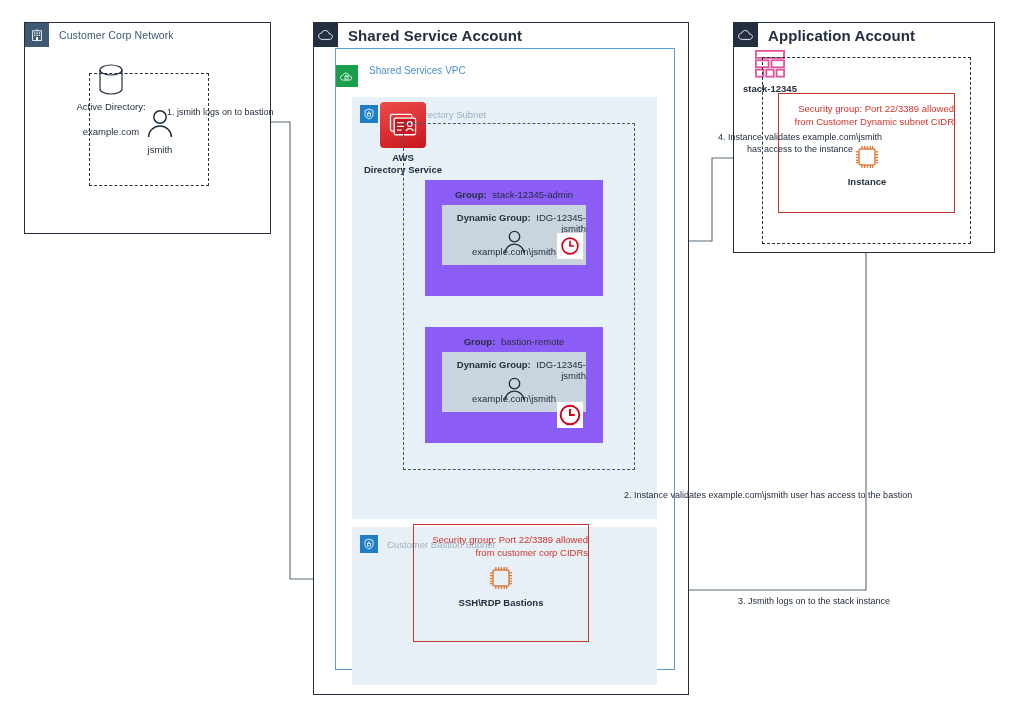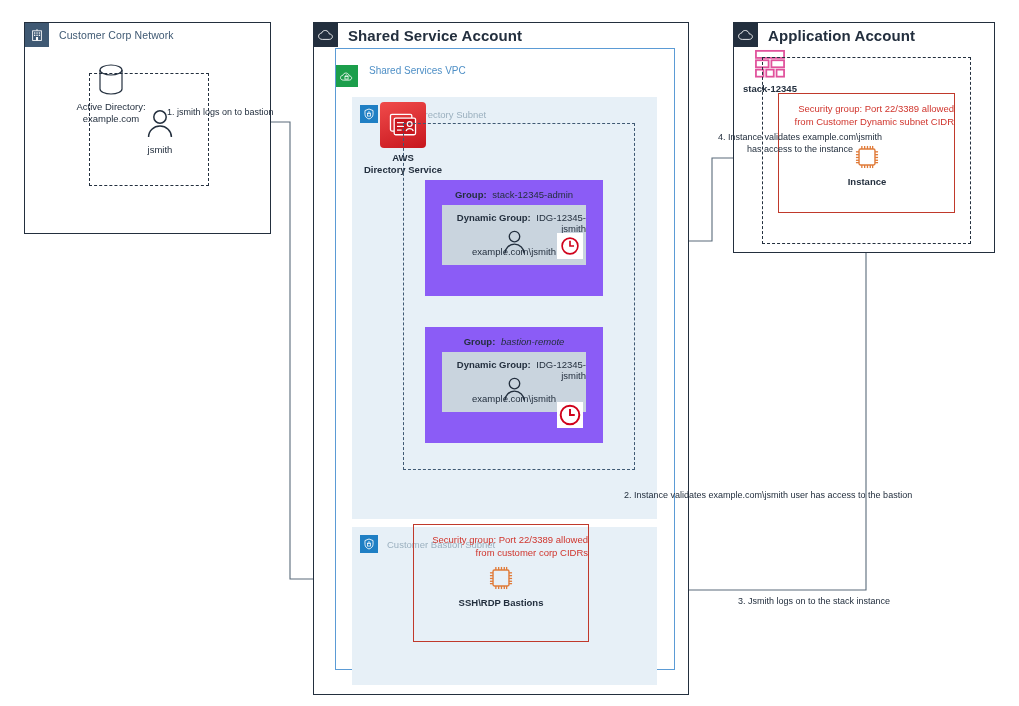--- a/index.html
+++ b/index.html
@@ -114,21 +114,21 @@
     </div>
 
     <div class="node" style="left:40px;top:40px;width:92px;">
       <svg width="32" height="34" viewBox="0 0 32 34">
         <ellipse cx="16" cy="7" rx="11" ry="5" fill="#ffffff" stroke="#232f3e" stroke-width="1.2"></ellipse>
         <path d="M5,7 L5,26" fill="none" stroke="#232f3e" stroke-width="1.2"></path>
         <path d="M27,7 L27,26" fill="none" stroke="#232f3e" stroke-width="1.2"></path>
         <path d="M5,26 A11,5 0 0 0 27,26" fill="none" stroke="#232f3e" stroke-width="1.2"></path>
       </svg>
       <div class="node-cap reg">Active Directory:</div>
-      <div class="node-cap reg" style="margin-top:0">example.com</div>
+      <div class="node-cap reg" style="margin-top:13px">example.com</div>
     </div>
 
     <div class="dashed-box thin" style="left:64px;top:50px;width:120px;height:113px;"></div>
 
     <div class="node" style="left:100px;top:85px;width:70px;">
       <svg width="32" height="32" viewBox="0 0 32 32">
         <circle cx="16" cy="9" r="6.2" fill="none" stroke="#232f3e" stroke-width="1.5"></circle>
         <path d="M4.6,29 a11.4,11 0 0 1 22.8,0" fill="none" stroke="#232f3e" stroke-width="1.5"></path>
       </svg>
       <div class="node-cap reg">jsmith</div>
@@ -227,21 +227,21 @@
           <circle cx="12" cy="12" r="8.6" fill="none" stroke="#d0021b" stroke-width="1.8"></circle>
           <path d="M12,6.4 L12,12 L16.4,12" fill="none" stroke="#d0021b" stroke-width="1.8" stroke-linecap="butt"></path>
         </svg>
       </div>
     </div>
   </div>
 
   <div class="grp" style="left:425px;top:327px;width:178px;height:116px;">
     <div class="grp-title">
       <b>Group:</b>
-      <span style="margin-left:3px;font-style:italic;">bastion-remote</span>
+      <span style="margin-left:3px;">bastion-remote</span>
     </div>
     <div class="dgrp" style="left:17px;top:25px;width:144px;height:60px;">
       <div class="dgrp-title">
         <b>Dynamic Group:</b>
         <span style="margin-left:3px;">IDG-12345-jsmith</span>
       </div>
       <div class="dgrp-user">
         <svg width="27" height="27" viewBox="0 0 32 32">
           <circle cx="16" cy="9" r="6.2" fill="none" stroke="#232f3e" stroke-width="1.6"></circle>
           <path d="M4.6,29 a11.4,11 0 0 1 22.8,0" fill="none" stroke="#232f3e" stroke-width="1.6"></path>

